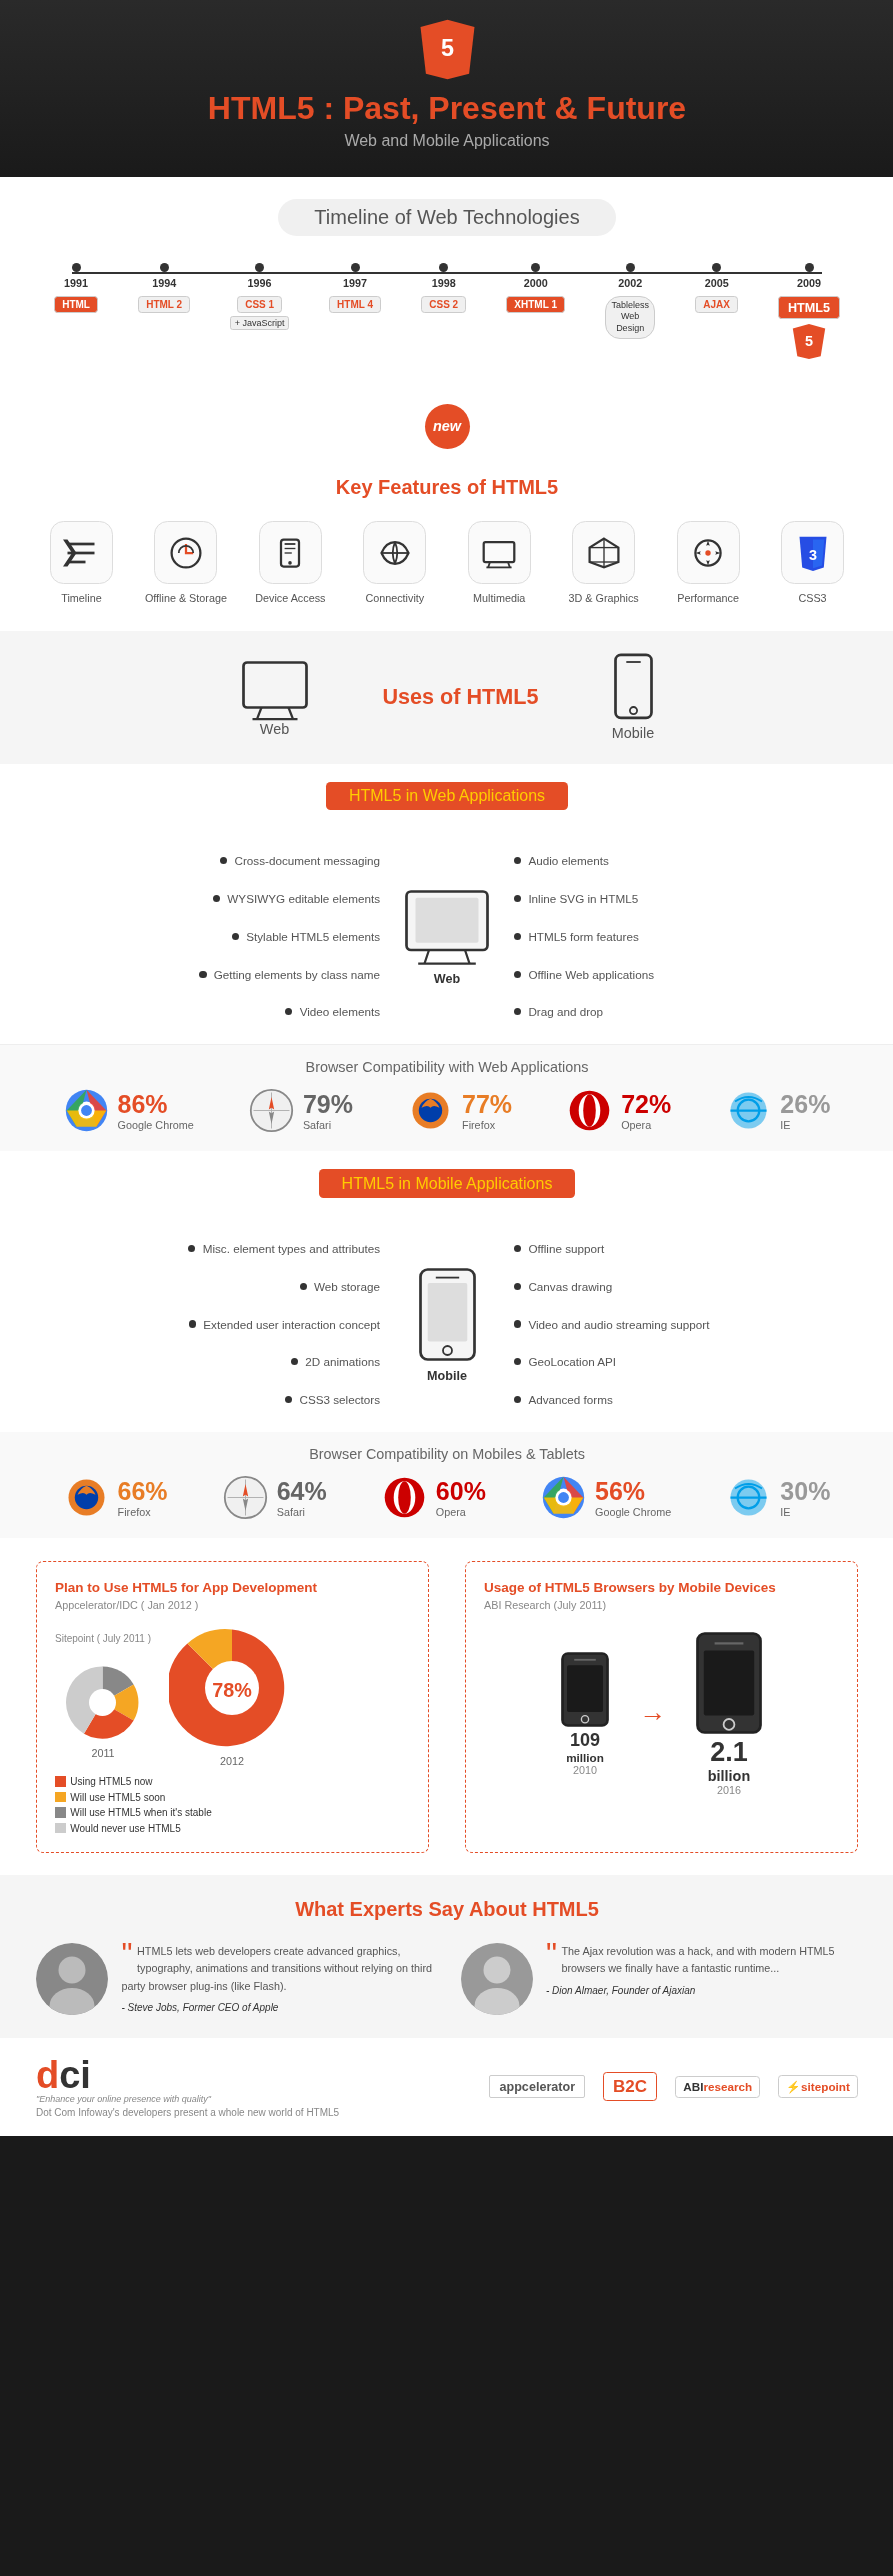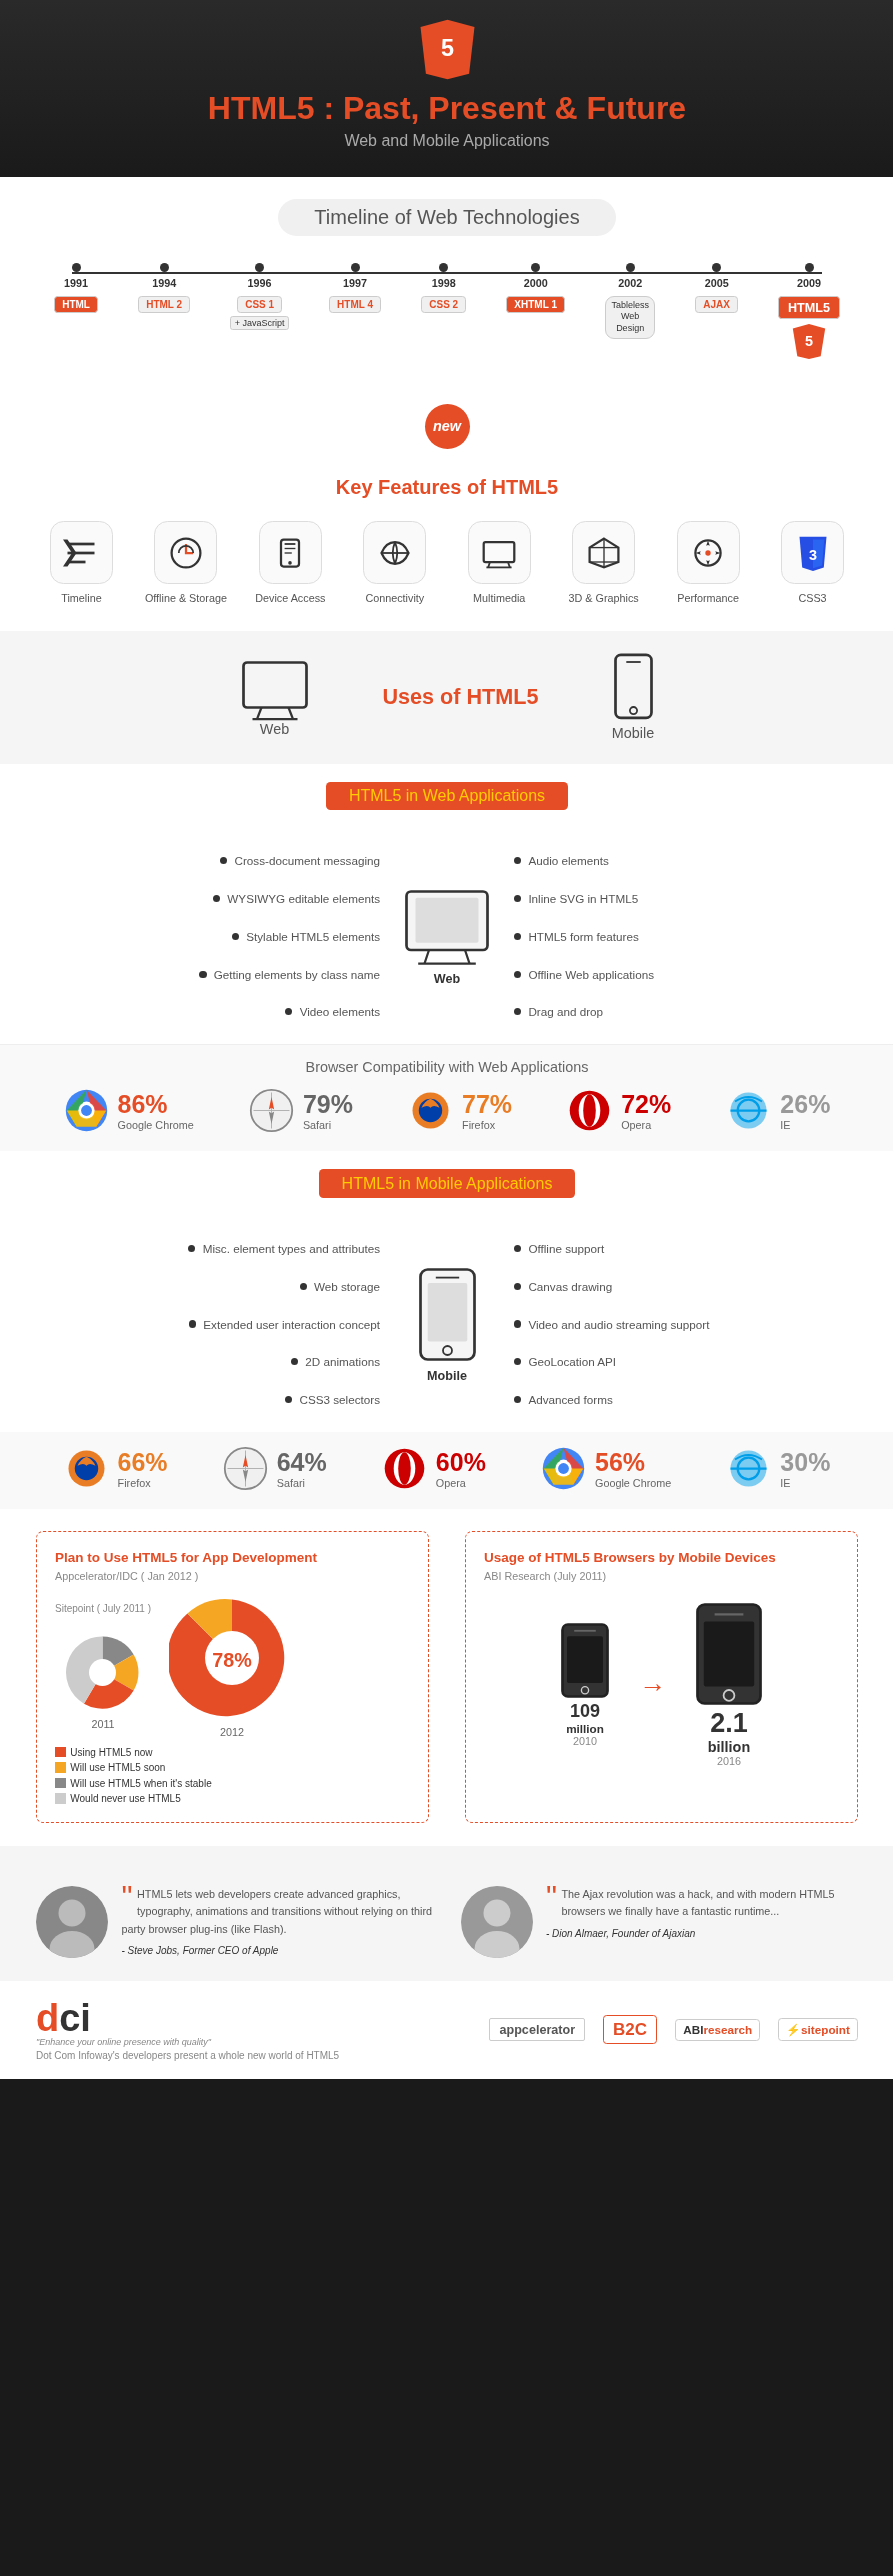--- a/index.html
+++ b/index.html
@@ -104,21 +104,21 @@
       font-size: 9px;
       color: #333;
       background: #f0f0f0;
       border: 0.9px solid #ccc;
       border-radius: 2.7px;
       padding: 0.9px 3.6px;
     }
     .tableless {
       background: #f0f0f0;
       border: 0.9px solid #ccc;
-      border-radius: 9px;
+      border-radius: 15px;
       padding: 2.7px 5.4px;
       font-size: 9px;
       text-align: center;
       line-height: 1.3;
     }
     .new-badge-inner {
       background: #e44d26;
       color: white;
       border-radius: 50%;
       width: 45px;
@@ -878,20 +878,21 @@
       </div>
       <div class="feature-row">
         <div class="feature-dot"></div>
         <span>Advanced forms</span>
       </div>
     </div>
   </div>
 </div>
 
 <div class="browser-compat-mobile">
+  <div class="browser-compat-title">Browser Compatibility on Mobiles &amp; Tablets</div>
   <div class="browser-list">
 
     <div class="browser-item">
       <div class="browser-icon">
         <svg width="45" height="45" viewBox="0 0 50 50">
           <circle cx="25" cy="25" r="20" fill="#e87d26"></circle>
           <circle cx="25" cy="25" r="13" fill="#003eaa"></circle>
           <path d="M25 12 Q32 15 35 22 Q28 18 25 22 Q22 18 15 22 Q18 15 25 12Z" fill="#e87d26"></path>
         </svg>
       </div>
@@ -1050,20 +1051,23 @@
         </svg>
         <div class="phone-number big">2.1</div>
         <div style="font-size:14.4px;font-weight:bold;color:#333;">billion</div>
         <div class="phone-year">2016</div>
       </div>
     </div>
   </div>
 </div>
 
 <div class="experts-section">
+  <div class="section-heading">
+    <span>What Experts Say About </span><span style="color:#e44d26;font-weight:bold;">HTML5</span>
+  </div>
   <div class="expert-row">
     <div class="expert-item">
       <div class="expert-avatar">
         <svg width="72" height="72" viewBox="0 0 80 80">
           <circle cx="40" cy="40" r="40" fill="#888"></circle>
           <circle cx="40" cy="30" r="15" fill="#bbb"></circle>
           <ellipse cx="40" cy="70" rx="25" ry="20" fill="#bbb"></ellipse>
         </svg>
       </div>
       <div>

